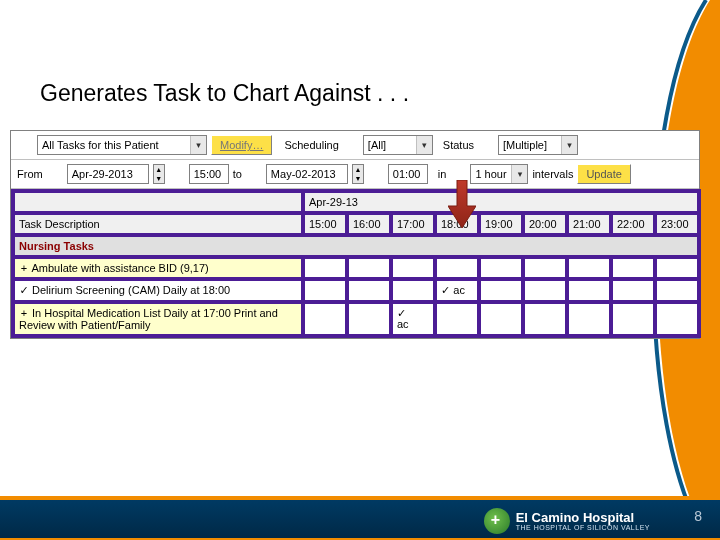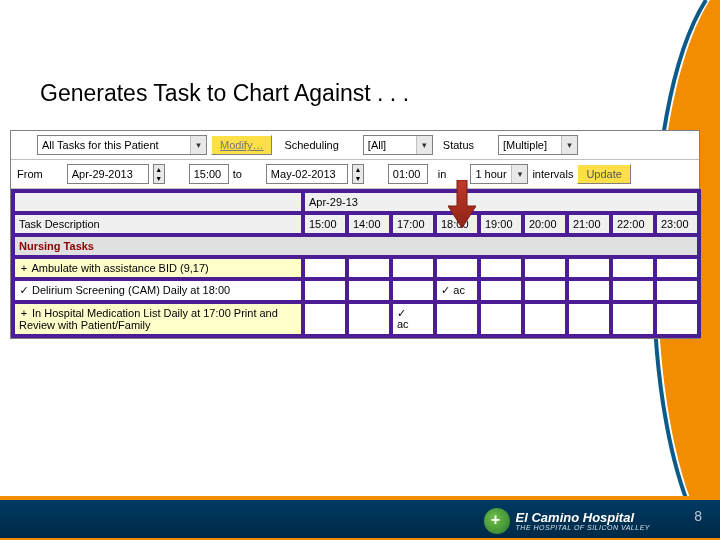--- a/index.html
+++ b/index.html
@@ -131,21 +131,21 @@
   .footer-accent {
     position:absolute;left:0;right:0;bottom:40px;height:4px;
     background:#f28c00;
   }
   .footer-stripe {
     position:absolute;left:0;right:0;bottom:0;height:2px;
     background:#f28c00;
   }
   .logo {
     position:absolute;right:70px;bottom:6px;
-    display:flex;align-items:center;gap:6px;color:#fff;font-style:italic;
+    display:flex;align-items:center;gap:6px;color:#fff;
   }
   .logo-mark {
     width:26px;height:26px;border-radius:50%;
     background:radial-gradient(circle at 40% 40%,#6fbf4b,#2a7a2a);
     position:relative;
   }
   .logo-mark::after{
     content:"+";position:absolute;top:3px;left:7px;color:#fff;font-size:16px;font-weight:bold;
   }
   .logo-text { line-height:1; }
@@ -237,21 +237,21 @@
         <col class="col-time">
     </colgroup>
     <tbody>
         <tr class="date-header">
       <td style="border-right:1px solid #c0c0c0"></td>
       <td colspan="9">Apr-29-13</td>
     </tr>
     <tr>
       <th>Task Description</th>
       <th>15:00</th>
-      <th>14:00</th>
+      <th>16:00</th>
       <th>17:00</th>
       <th>18:00</th>
       <th>19:00</th>
       <th>20:00</th>
       <th>21:00</th>
       <th>22:00</th>
       <th>23:00</th>
     </tr>
     <tr class="section-row">
       <td colspan="10">Nursing Tasks</td>

